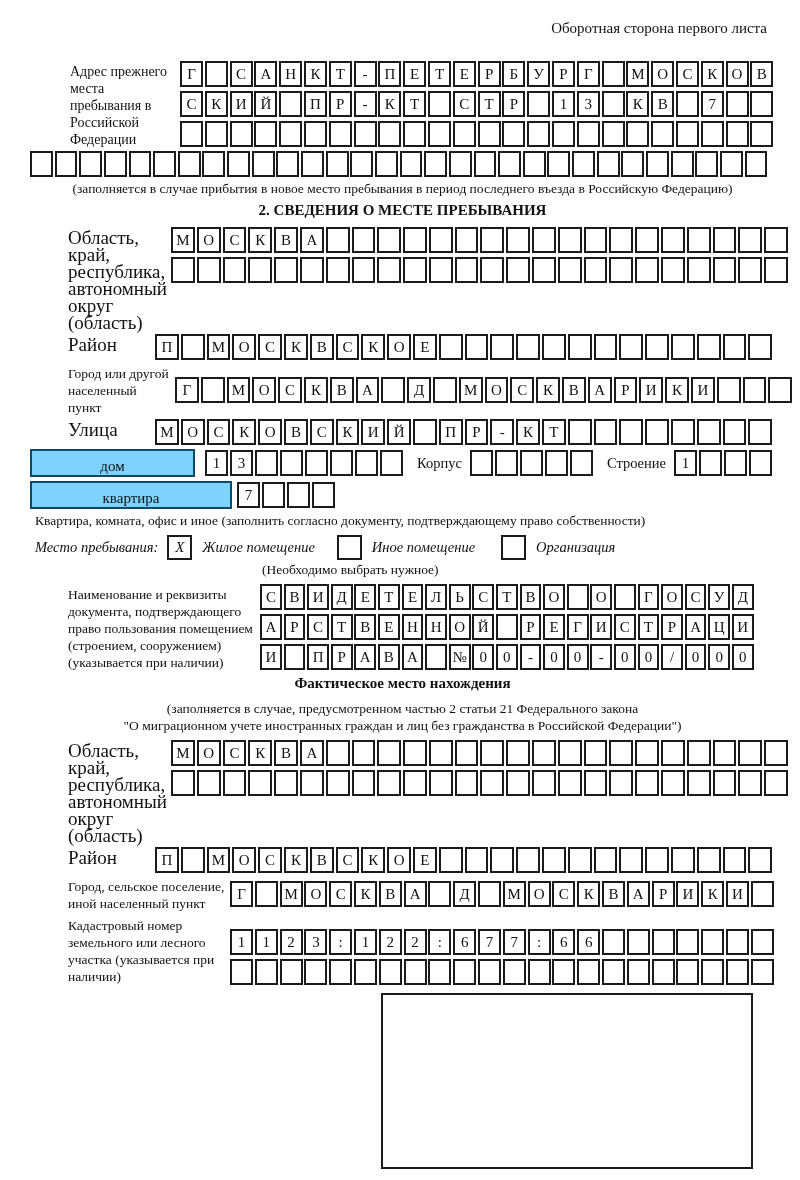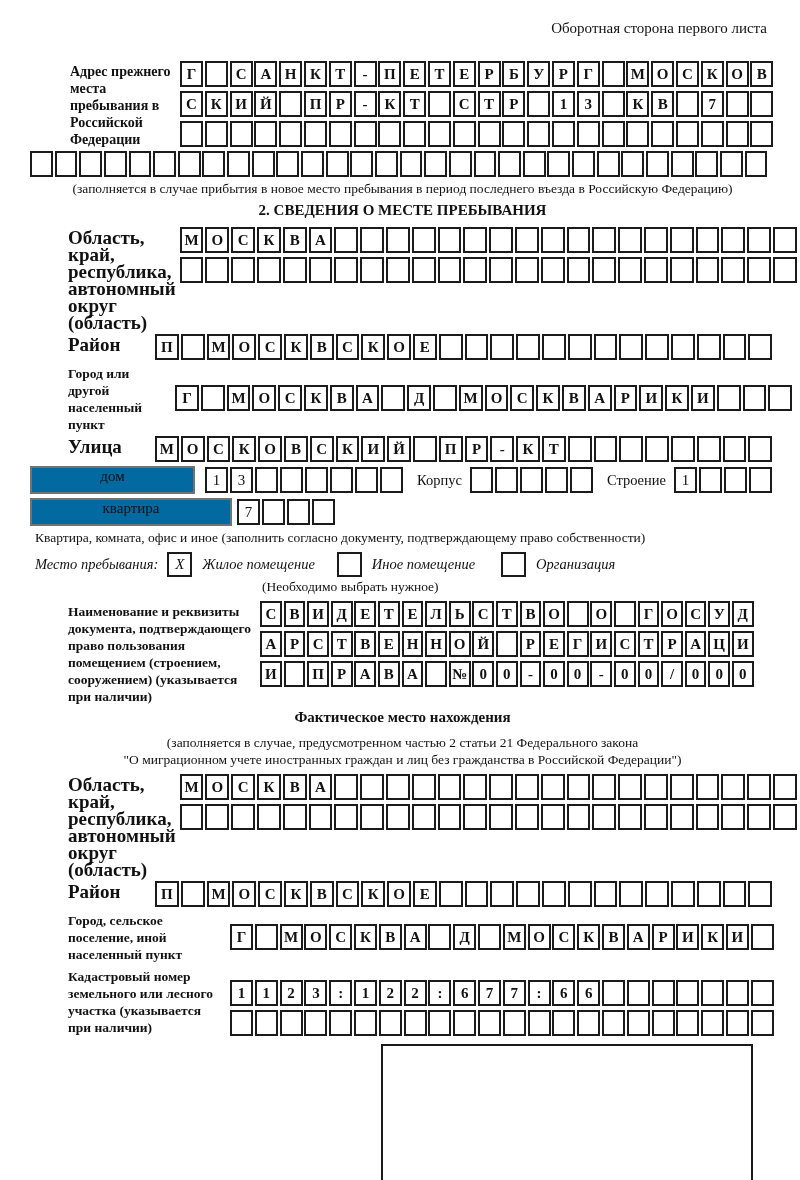--- a/index.html
+++ b/index.html
@@ -1,21 +1,21 @@
 <!DOCTYPE html>
 <html><head>
 <meta charset="utf-8">
 <style>
   html,body{margin:0;padding:0;background:#ffffff;}
   body{font-family:"Liberation Serif","DejaVu Serif",serif;color:#111;}
   .page{position:relative;width:800px;height:1180px;box-sizing:border-box;
         padding:20px 25px 0 30px;overflow:hidden;background:#fff;}
   .header-note{text-align:right;font-size:15px;margin-bottom:24px;padding-right:8px;}
 
-  .flexblock{display:flex;align-items:flex-start;margin-bottom:3px;font-weight:bold;}
+  .flexblock{display:flex;align-items:flex-start;margin-bottom:3px;}
   .flexblock.vcenter{align-items:center;}
   .label{flex:0 0 150px;font-size:14px;line-height:17px;padding:2px 4px 0 40px;box-sizing:border-box;}
   .label.w125{flex-basis:125px;padding-left:38px;font-size:19px;}
   .label.w145{flex-basis:145px;padding-left:38px;font-size:13.5px;}
   .label.w200{flex-basis:200px;padding-left:38px;font-size:13.5px;}
   .label.w230{flex-basis:230px;padding-left:38px;font-size:13.5px;}
 
   .cellcol{display:flex;flex-direction:column;row-gap:4px;}
   .cellrow{display:flex;column-gap:1.8px;--cw:23px;}
   .cell{box-sizing:border-box;width:var(--cw);height:26px;border:2px solid #1b1b1b;
@@ -27,22 +27,22 @@
   .cells-full{--cw:22.85px;margin-bottom:4px;}
   .cells-h{--cw:23px;column-gap:2px;}
 
   .caption{font-size:13.5px;line-height:16px;margin:0 0 5px 0;}
   .caption.center{text-align:center;}
   .caption.indent{padding-left:5px;}
   .sec-title{font-weight:bold;font-size:15px;text-align:center;margin:4px 0 8px 0;}
   .subtitle{font-size:13.5px;text-align:center;line-height:17px;margin:0;}
 
   .houserow{display:flex;align-items:center;margin:4px 0 4px 0;}
-  .widebox{box-sizing:border-box;border:2px solid #737373;height:28px;display:flex;
-           align-items:flex-start;justify-content:center;font-size:15px;background:#0369a1;}
+  .widebox{box-sizing:border-box;border:2px solid #0c4a6e;height:28px;display:flex;
+           align-items:flex-end;justify-content:center;font-size:15px;background:#7dd3fc;}
   .box-dom{width:165px;margin-right:10px;}
   .box-kv{width:202px;margin-right:5px;}
   .inline-label{font-size:14.5px;margin:0 8px 0 14px;white-space:nowrap;}
 
   .stayrow{display:flex;align-items:center;margin:6px 0 2px 0;font-style:italic;}
   .stay-label{font-size:14.5px;padding-left:5px;margin-right:9px;white-space:nowrap;}
   .checkbox{box-sizing:border-box;width:25px;height:25px;border:2px solid #1b1b1b;background:#fff;
             font-size:15px;line-height:21px;text-align:center;flex:0 0 auto;}
   .opt-label{font-size:14.5px;margin-left:10px;white-space:nowrap;}
   .opt-gap1{margin-left:22px;} .opt-gap2{margin-left:26px;}

